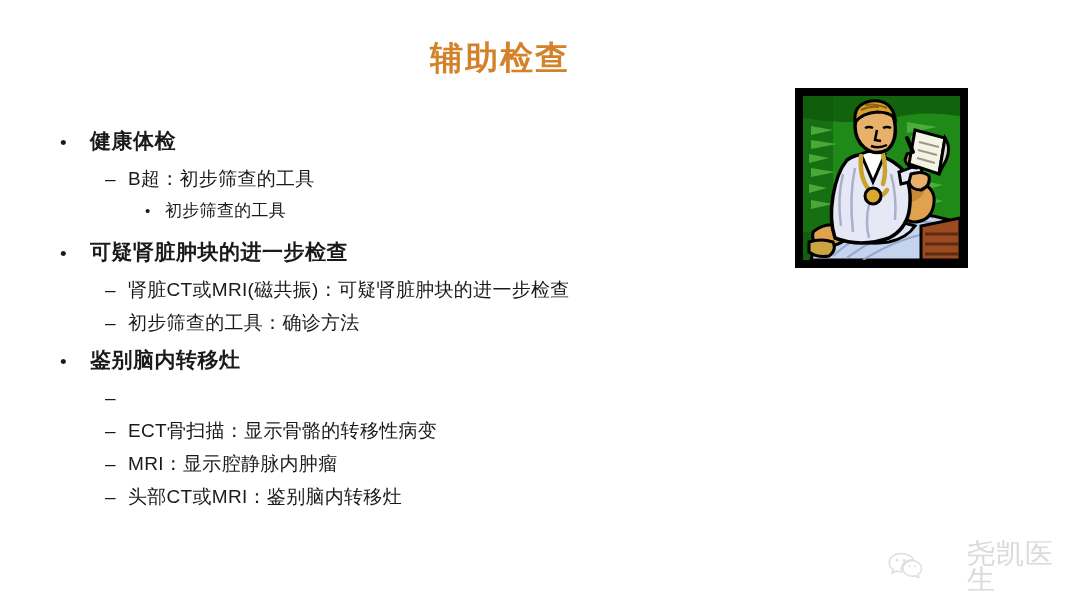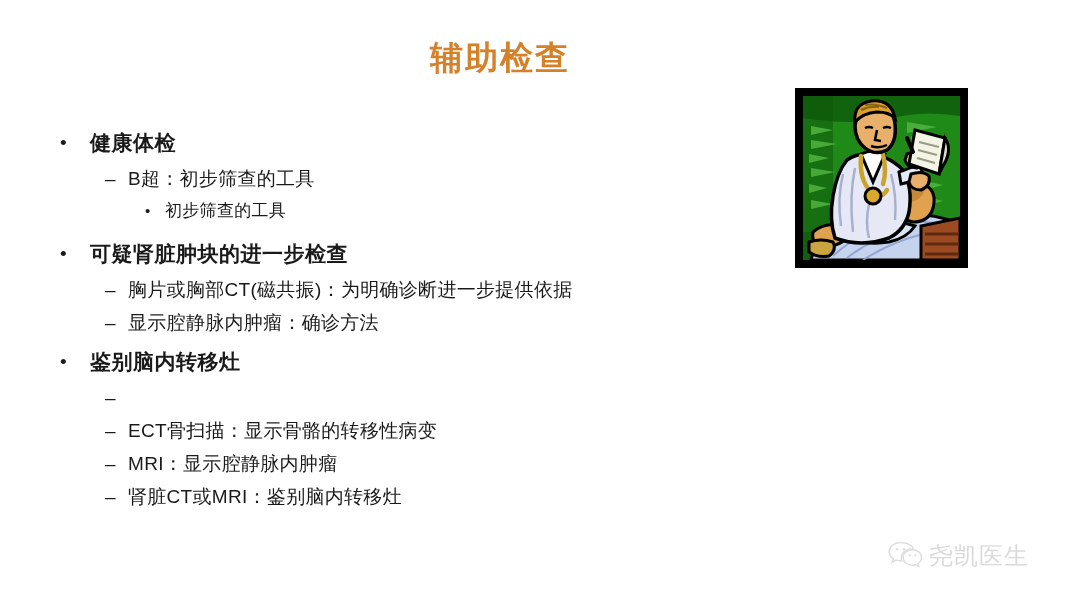--- a/index.html
+++ b/index.html
@@ -56,20 +56,21 @@
     color: #1a1a1a;
     text-align: left;
     padding-left: 8px;
     box-sizing: border-box;
   }
   .lvl1 .txt {
     font-size: 21px;
     font-weight: bold;
     line-height: 30px;
     letter-spacing: 0.5px;
+    font-family: Liberation Mono, monospace;
   }
 
   
   .lvl2 {
     height: 33px;
   }
   .lvl2 .marker {
     width: 76px;
     flex: 0 0 76px;
     font-size: 19px;
@@ -138,25 +139,26 @@
     top: 541px;
     display: flex;
     align-items: center;
     opacity: 0.95;
   }
   .watermark .wechat-icon {
     flex: 0 0 auto;
     margin-right: 7px;
   }
   .watermark .wm-text {
-    font-size: 24px;
+    font-size: 28px;
     color: #d9d9d9;
     letter-spacing: 1px;
     line-height: 26px;
     font-weight: normal;
+    margin-left: 38px;
   }
 </style>
 </head>
 <body>
 
 <div class="slide-title">辅助检查</div>
 
 <div class="content">
 
   <div class="row lvl1">
@@ -173,25 +175,25 @@
   </div>
 
   <div class="group-gap"></div>
 
   <div class="row lvl1">
     <span class="marker">•</span>
     <span class="txt">可疑肾脏肿块的进一步检查</span>
   </div>
   <div class="row lvl2">
     <span class="marker">–</span>
-    <span class="txt">胸片或胸部CT(磁共振)：为明确诊断进一步提供依据</span>
-  </div>
-  <div class="row lvl2">
-    <span class="marker">–</span>
-    <span class="txt">显示腔静脉内肿瘤：确诊方法</span>
+    <span class="txt">肾脏CT或MRI(磁共振)：可疑肾脏肿块的进一步检查</span>
+  </div>
+  <div class="row lvl2">
+    <span class="marker">–</span>
+    <span class="txt">初步筛查的工具：确诊方法</span>
   </div>
 
   <div class="group-gap-sm"></div>
 
   <div class="row lvl1">
     <span class="marker">•</span>
     <span class="txt">鉴别脑内转移灶</span>
   </div>
   <div class="row lvl2">
     <span class="marker">–</span>
@@ -199,21 +201,21 @@
   <div class="row lvl2">
     <span class="marker">–</span>
     <span class="txt">ECT骨扫描：显示骨骼的转移性病变</span>
   </div>
   <div class="row lvl2">
     <span class="marker">–</span>
     <span class="txt">MRI：显示腔静脉内肿瘤</span>
   </div>
   <div class="row lvl2">
     <span class="marker">–</span>
-    <span class="txt">肾脏CT或MRI：鉴别脑内转移灶</span>
+    <span class="txt">头部CT或MRI：鉴别脑内转移灶</span>
   </div>
 
 </div>
 
 <div class="clipart">
   <div class="inner">
     <svg width="157" height="164" viewBox="0 0 157 164">
 
       <rect x="0" y="0" width="157" height="164" fill="#1f8a18"></rect>
       <path d="M0 0 H157 V20 Q120 14 90 22 Q50 30 0 22 Z" fill="#0f5c0c" opacity="0.85"></path>

